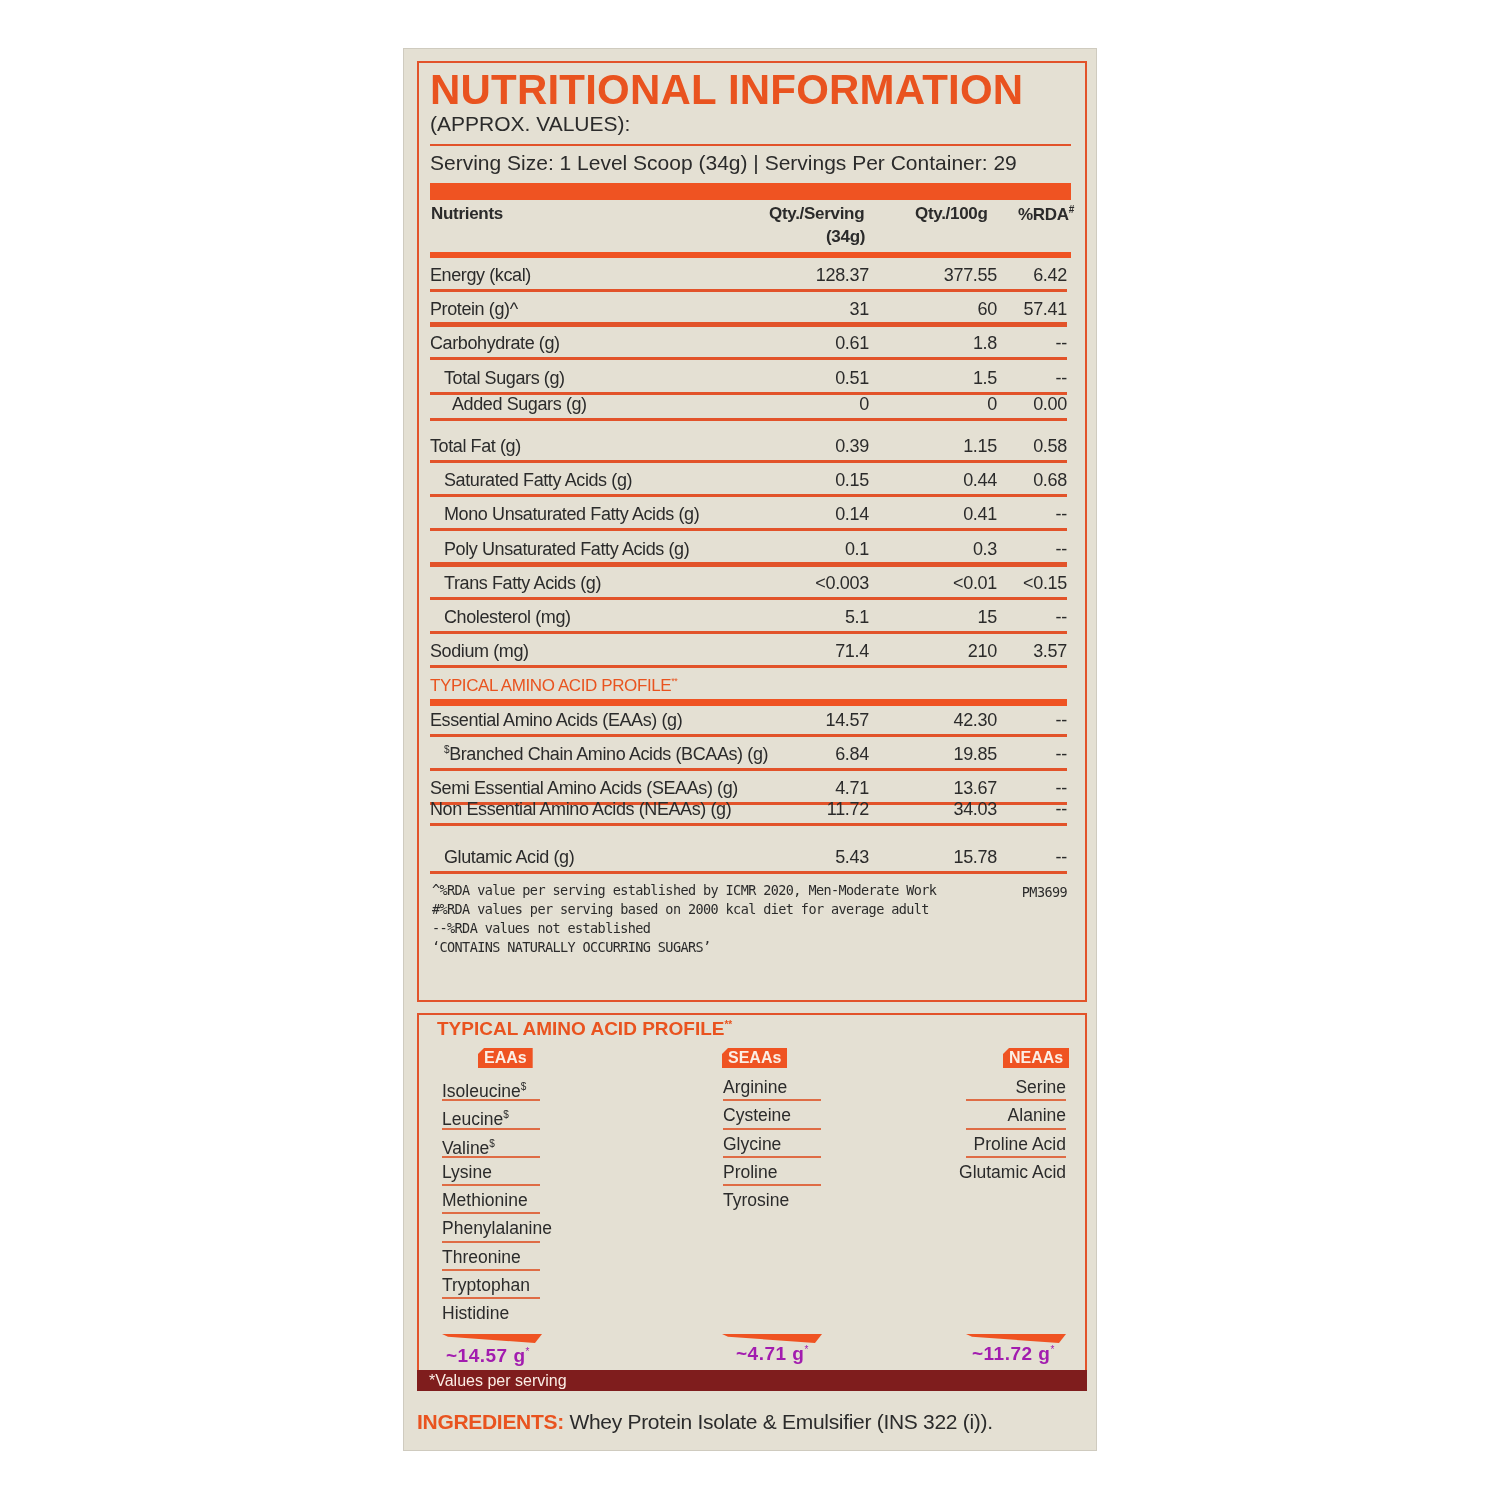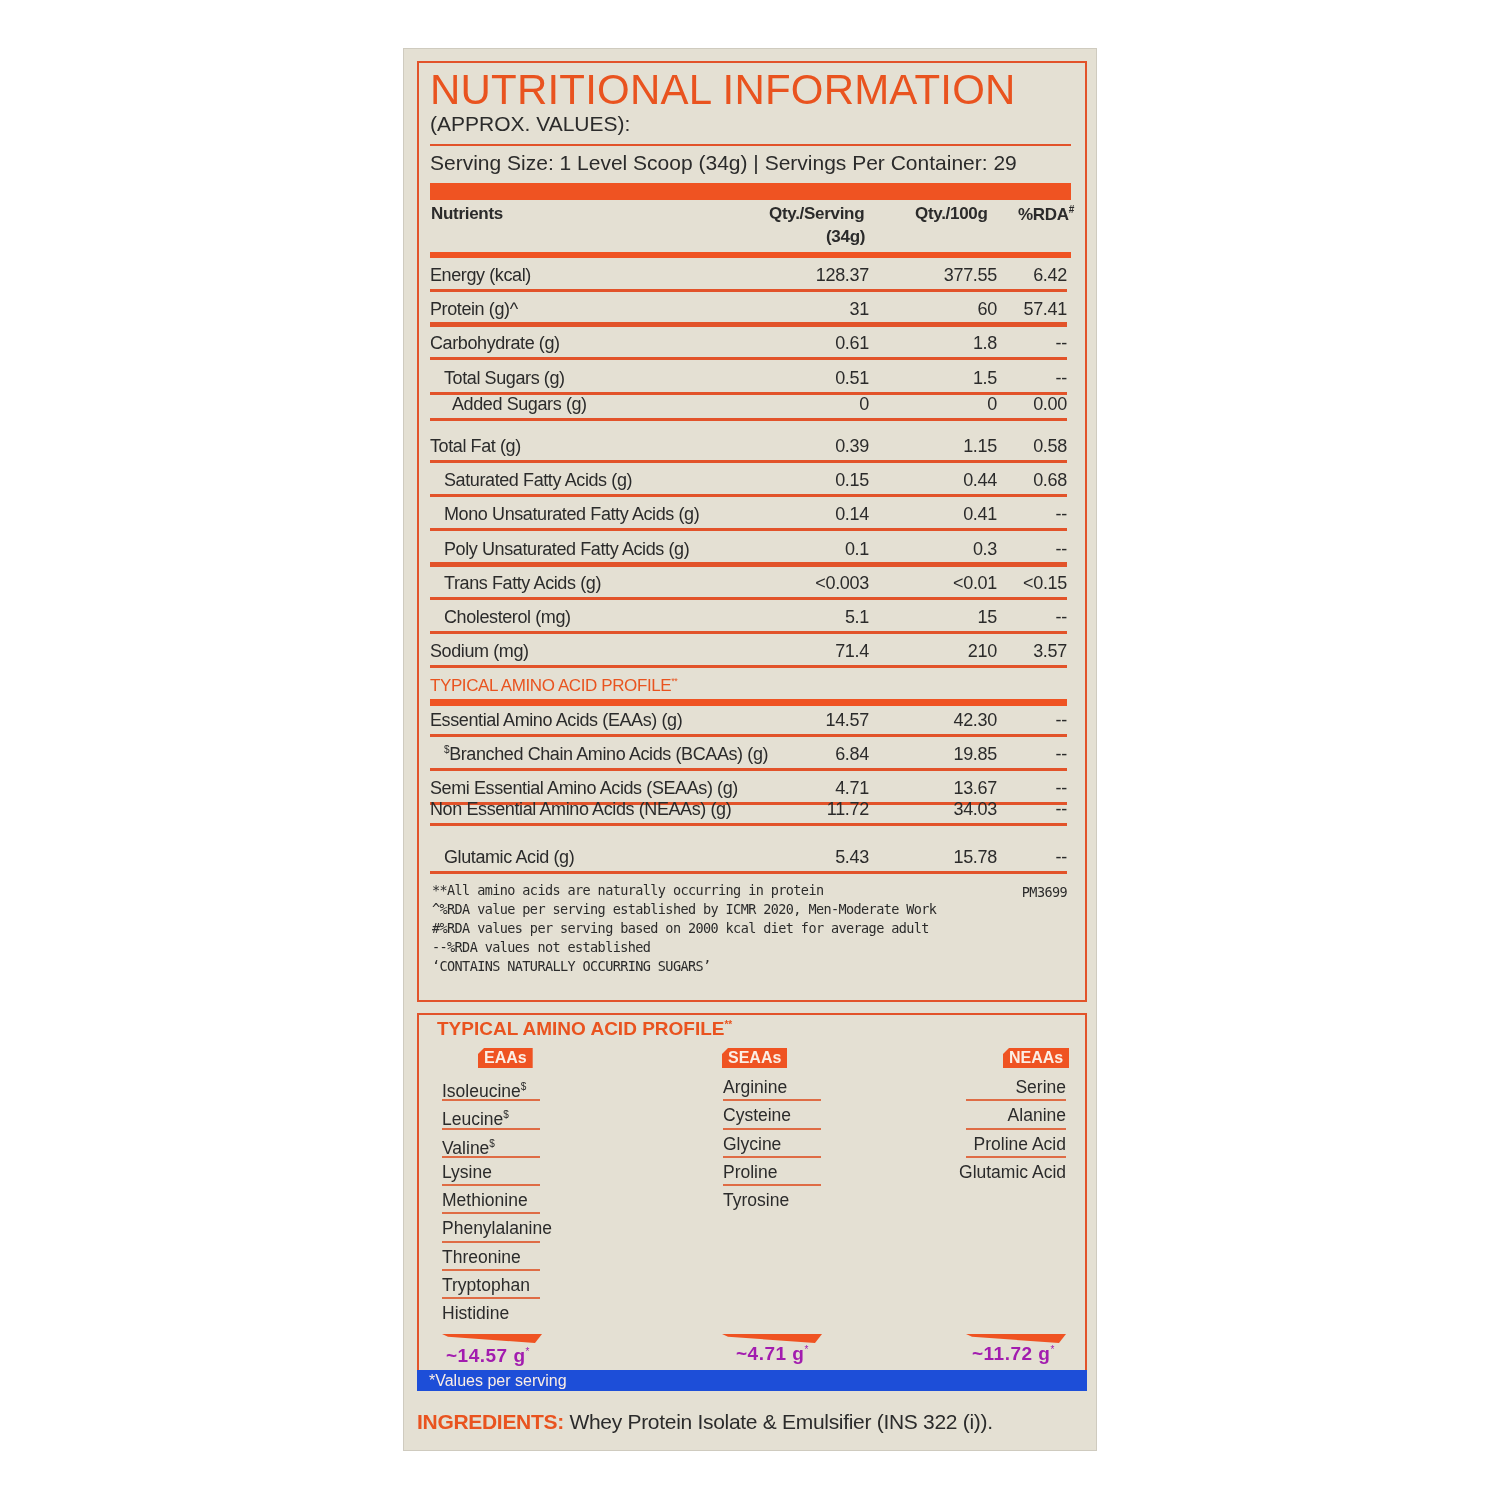--- a/index.html
+++ b/index.html
@@ -8,21 +8,21 @@
   .panel {
     position: absolute; left: 403px; top: 48px; width: 694px; height: 1403px;
     background: #e4e0d3; border: 1px solid #cfcbbf;
   }
   .box1 {
     position: absolute; left: 417px; top: 61px; width: 670px; height: 941px;
     border: 2px solid #e2532a;
   }
   .title {
     position: absolute; left: 430px; top: 66px;
-    font-family: "Liberation Sans", sans-serif; font-weight: 400;
+    font-family: "Liberation Sans", sans-serif; font-weight: 700;
     font-size: 42px; color: #e9531f; letter-spacing: 0.2px;
   }
   .subtitle {
     position: absolute; left: 430px; top: 112px;
     font-size: 21px; color: #2b2b2b; font-weight: 400;
   }
   .hr-thin { position: absolute; height: 2px; background: #e2532a; }
   .serving {
     position: absolute; left: 430px; top: 151px;
     font-size: 21px; color: #2b2b2b;
@@ -59,21 +59,21 @@
   }
   .aa-col { position: absolute; top: 1073px; }
   .aa-item { position: relative; height: 28.3px; font-size: 17.5px; line-height: 28px; color: #2b2b2b; white-space: nowrap; }
   .aa-item sup { font-size: 10px; }
   .aa-item .ul { position: absolute; bottom: 0; height: 2px; background: #df6c45; }
   .wedge { position: absolute; top: 1334px; height: 9px; background: #ef5322;
     clip-path: polygon(0 0, 100% 0, 93% 100%, 6% 30%, 0 0); }
   .total { position: absolute; top: 1345px; font-size: 19px; font-weight: 700; color: #a21caf; letter-spacing: 0.5px; }
   .total sup { font-size: 10px; font-weight: 400; }
   .footer-bar {
-    position: absolute; left: 417px; top: 1370px; width: 670px; height: 21px; background: #1d4ed8;
+    position: absolute; left: 417px; top: 1370px; width: 670px; height: 21px; background: #7f1d1d;
     color: #fbeee5; font-size: 16px; line-height: 21px; padding-left: 12px;
   }
   .ingredients { position: absolute; left: 417px; top: 1410px; font-size: 21px; color: #2b2b2b; letter-spacing: -0.3px; }
   .ingredients .lbl { color: #e9531f; font-weight: 700; }
 </style>
 </head>
 <body>
 
 <div class="panel"></div>
 <div class="box1"></div>
@@ -213,21 +213,20 @@
     <div class="row" style="top: 839.8px;">
       <span class="name" style="left:14px"><span>Glutamic Acid (g)</span></span>
       <span class="v1">5.43</span>
       <span class="v2">15.78</span>
       <span class="v3">--</span>
       <span class="line"></span>
     </div>
   </div>
 
 <div class="notes">
-  <div>**All amino acids are naturally occurring in protein</div>
   <div>^%RDA value per serving established by ICMR 2020, Men-Moderate Work</div>
   <div>#%RDA values per serving based on 2000 kcal diet for average adult</div>
   <div>--%RDA values not established</div>
   <div>‘CONTAINS NATURALLY OCCURRING SUGARS’</div>
 </div>
 <div class="pm">PM3699</div>
 
 <div class="box2"></div>
 <div class="aa-title"><span>TYPICAL AMINO ACID PROFILE</span><sup>**</sup></div>
 

